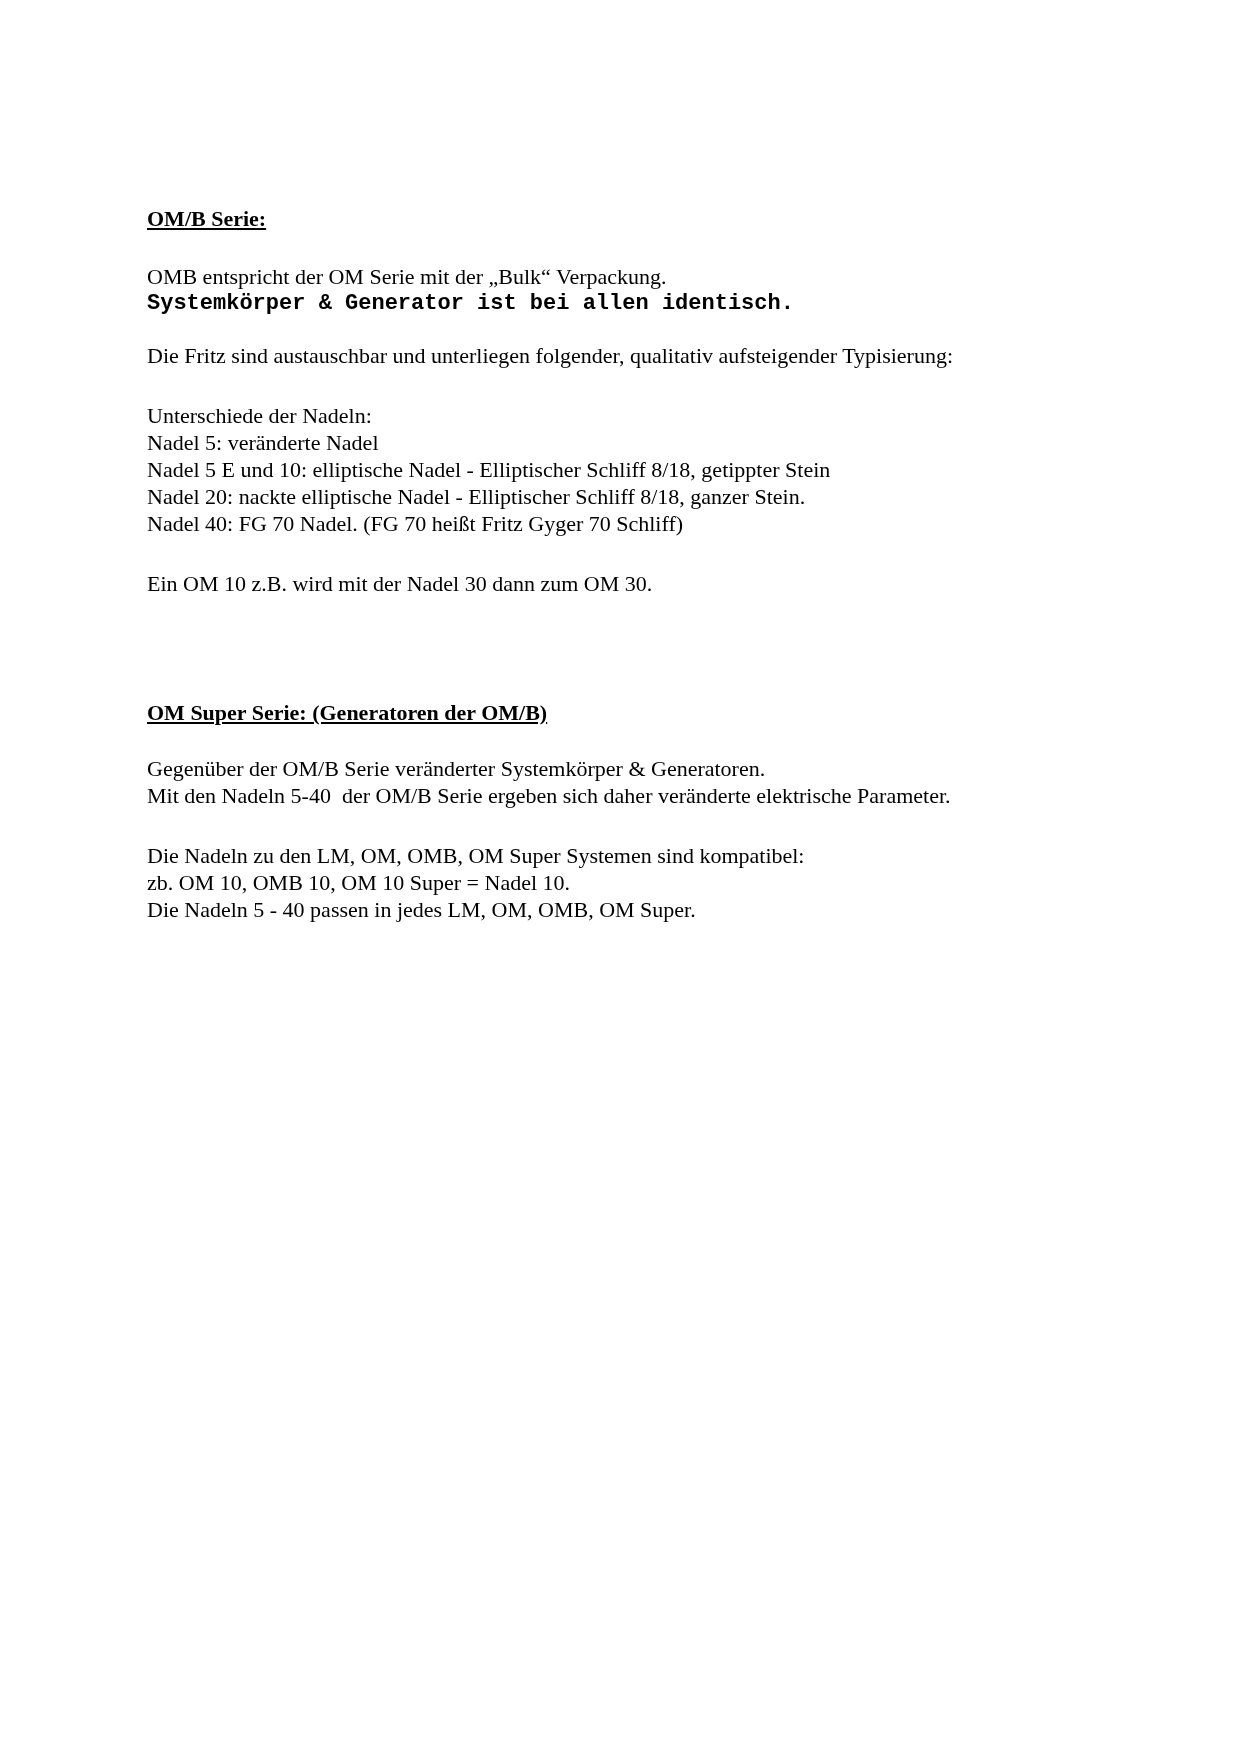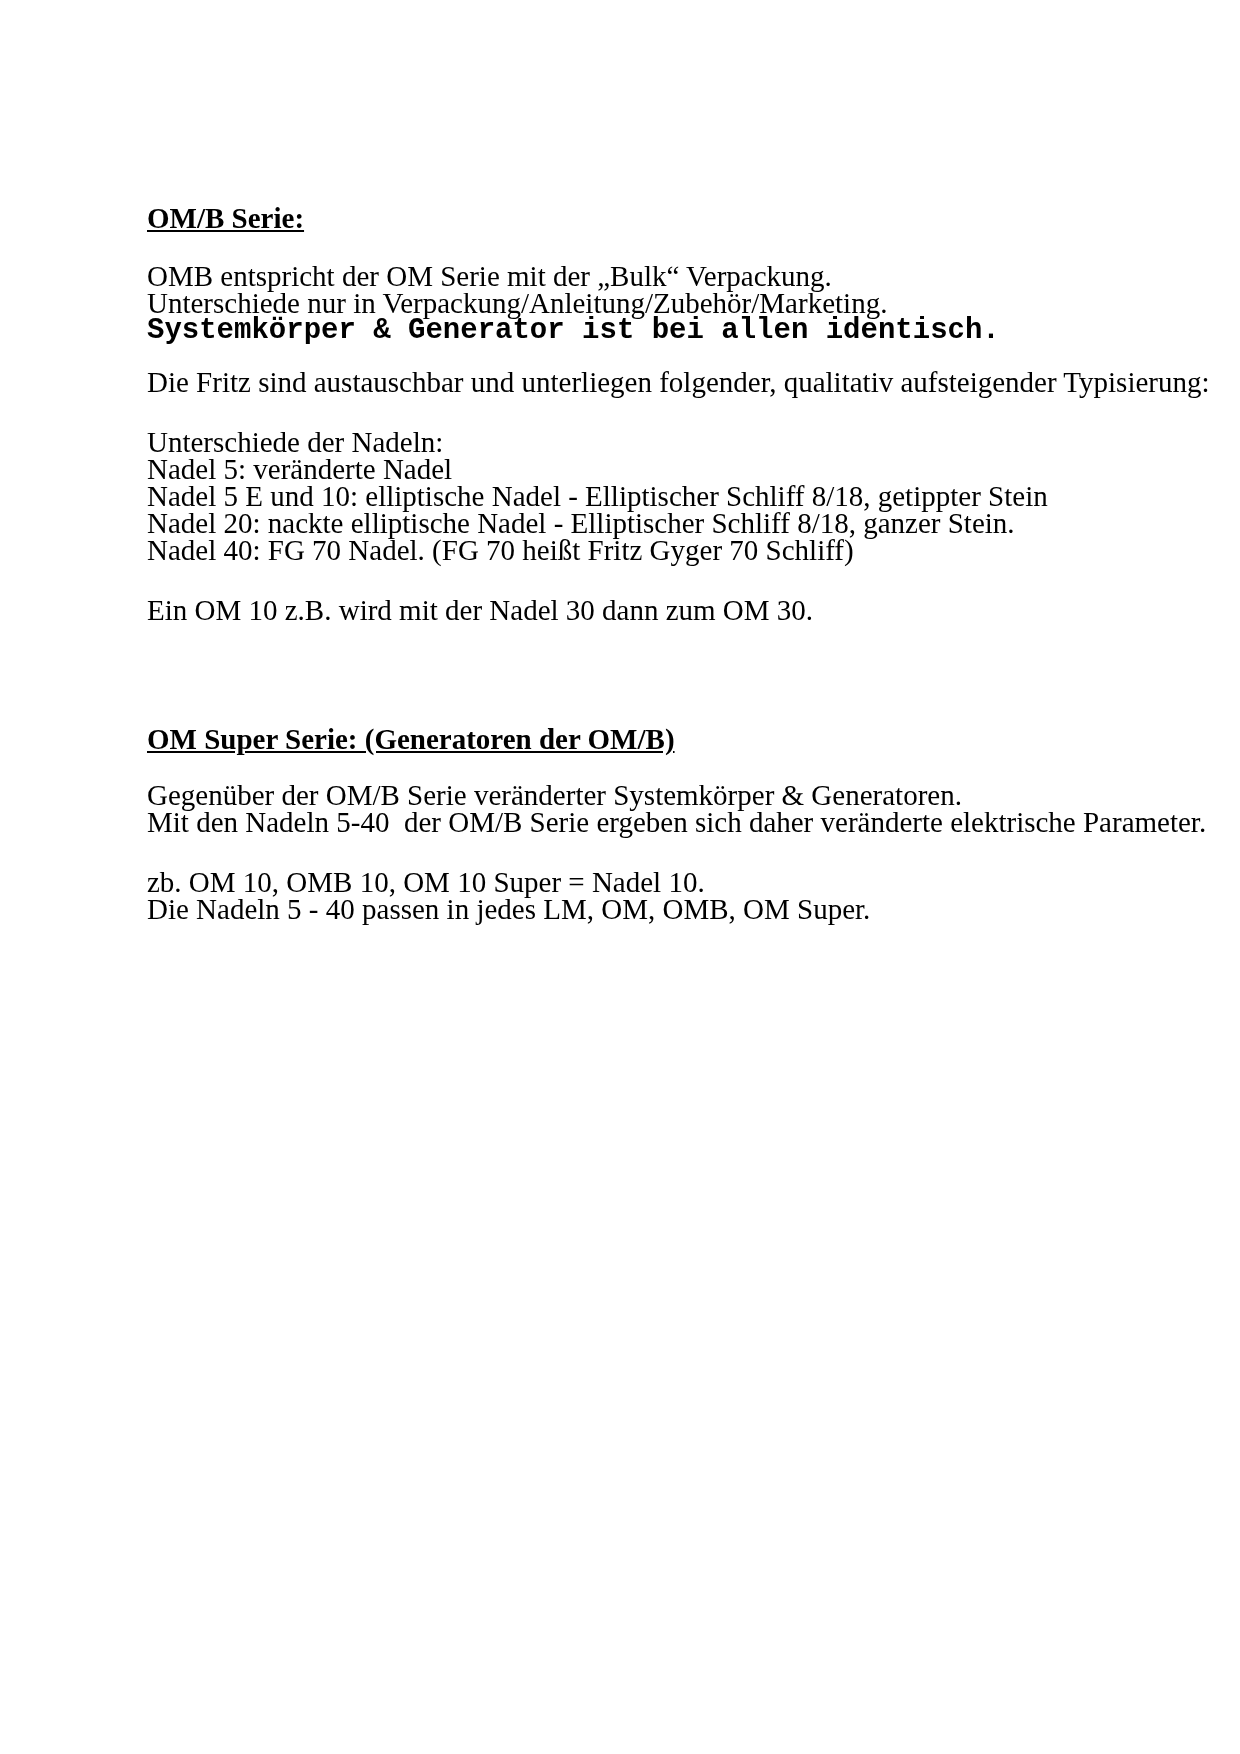--- a/index.html
+++ b/index.html
@@ -7,21 +7,21 @@
     padding: 0;
     background: #ffffff;
   }
   .page {
     position: relative;
     width: 1240px;
     height: 1754px;
     background: #ffffff;
     color: #000000;
     font-family: "Liberation Serif", "DejaVu Serif", serif;
-    font-size: 29px;
+    font-size: 22px;
     overflow: hidden;
   }
   .content {
     position: absolute;
     left: 147px;
     top: 205px;
     right: 30px;
   }
   .line {
     line-height: 27px;
@@ -46,21 +46,20 @@
 </head>
 <body>
 
 <div class="page">
   <div class="content">
 
     <div class="line heading">OM/B Serie:</div>
     <div class="sp-31"></div>
 
     <div class="line">OMB entspricht der OM Serie mit der „Bulk“ Verpackung.</div>
-    <div class="line">Unterschiede nur in Verpackung/Anleitung/Zubehör/Marketing.</div>
     <div class="line bold">Systemkörper &amp; Generator ist bei allen identisch.</div>
     <div class="sp-25"></div>
 
     <div class="line">Die Fritz sind austauschbar und unterliegen folgender, qualitativ aufsteigender Typisierung:</div>
     <div class="sp-33"></div>
 
     <div class="line">Unterschiede der Nadeln:</div>
     <div class="line">Nadel 5: veränderte Nadel</div>
     <div class="line">Nadel 5 E und 10: elliptische Nadel - Elliptischer Schliff 8/18, getippter Stein</div>
     <div class="line">Nadel 20: nackte elliptische Nadel - Elliptischer Schliff 8/18, ganzer Stein.</div>
@@ -70,17 +69,18 @@
     <div class="line">Ein OM 10 z.B. wird mit der Nadel 30 dann zum OM 30.</div>
     <div class="sp-102"></div>
 
     <div class="line heading">OM Super Serie: (Generatoren der OM/B)</div>
     <div class="sp-29"></div>
 
     <div class="line">Gegenüber der OM/B Serie veränderter Systemkörper &amp; Generatoren.</div>
     <div class="line">Mit den Nadeln 5-40  der OM/B Serie ergeben sich daher veränderte elektrische Parameter.</div>
     <div class="sp-33"></div>
 
+    <div class="line">Die Nadeln zu den LM, OM, OMB, OM Super Systemen sind kompatibel:</div>
     <div class="line">zb. OM 10, OMB 10, OM 10 Super = Nadel 10.</div>
     <div class="line">Die Nadeln 5 - 40 passen in jedes LM, OM, OMB, OM Super.</div>
 
   </div>
 </div>
 
 </body></html>

